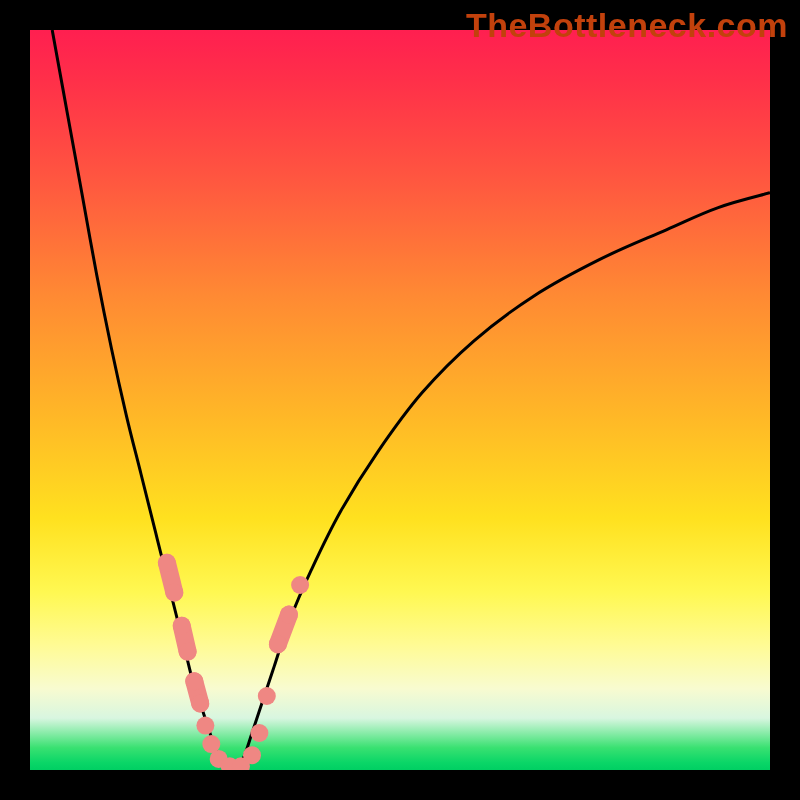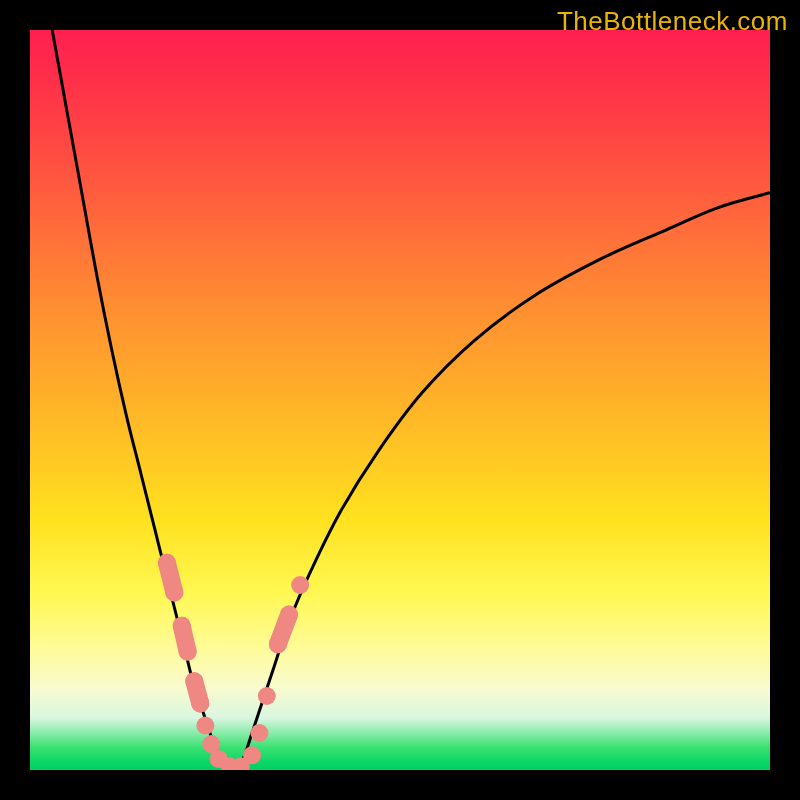--- a/index.html
+++ b/index.html
@@ -14,24 +14,25 @@
     position: relative;
     width: 800px;
     height: 800px;
     background: #000;
   }
   .watermark {
     position: absolute;
     top: 6px;
     right: 12px;
     font-family: Arial, Helvetica, sans-serif;
-    font-size: 26px;
-    color: #eab308;
+    font-size: 34px;
+    color: #c2410c;
     letter-spacing: 0.5px;
     z-index: 10;
+    font-weight: bold;
   }
   .plot {
     position: absolute;
     left: 30px;
     top: 30px;
     width: 740px;
     height: 740px;
     background: linear-gradient(to bottom,
       #ff1f50 0%,
       #ff3049 7%,

